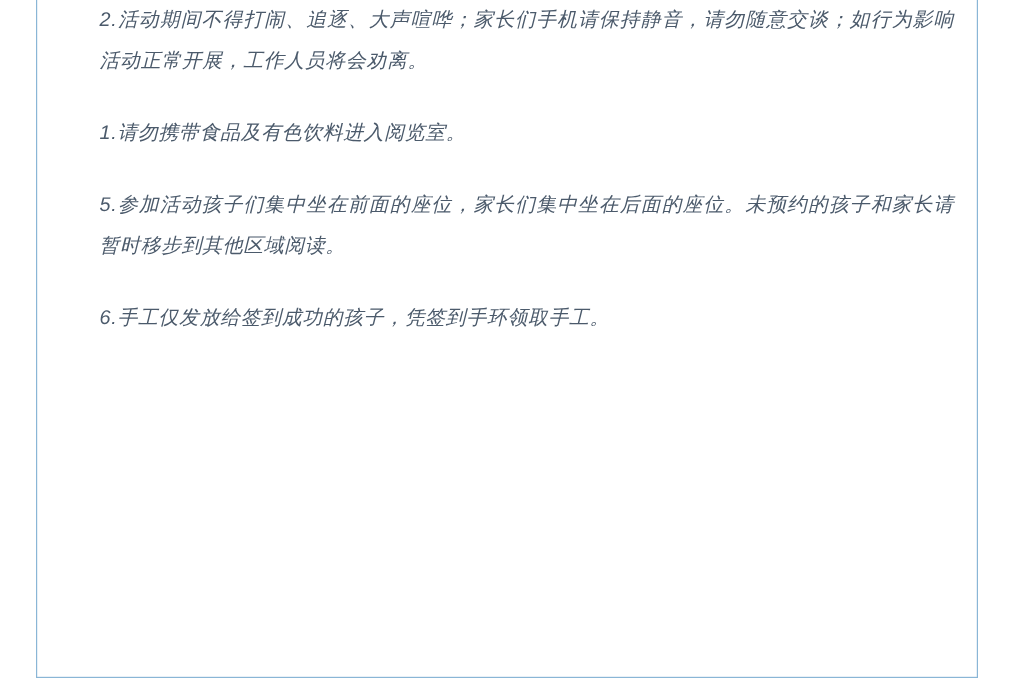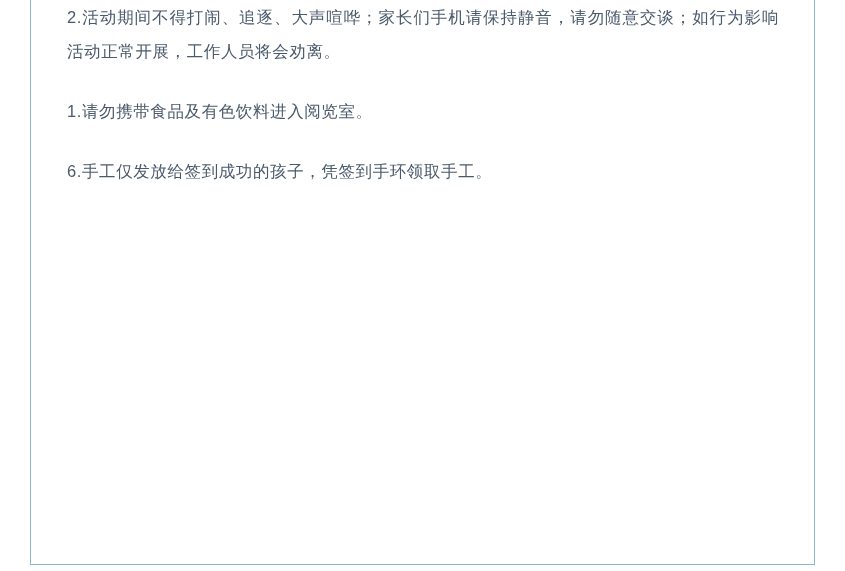--- a/index.html
+++ b/index.html
@@ -27,24 +27,25 @@
     top: -40px;
     width: 785px;
     height: 605px;
     box-sizing: border-box;
     border: 1px solid #8ab6d6;
     border-top: none;
     background: #ffffff;
   }
   .notice-body {
     position: absolute;
-    left: 36px;
+    left: 52px;
     top: 40px;
     width: 712px;
     box-sizing: border-box;
+    font-style: italic;
   }
   .para {
     color: #4b5a6b;
     font-size: 16.5px;
     line-height: 34px;
     letter-spacing: 0.6px;
     text-align: justify;
     text-justify: inter-ideograph;
     margin: 0 0 26px 0;
     font-family: "Liberation Sans", sans-serif;
@@ -54,16 +55,17 @@
   }
 </style>
 </head>
 <body>
 
 <div class="page">
   <div class="notice-card">
     <div class="notice-body">
       <p class="para">2.活动期间不得打闹、追逐、大声喧哗；家长们手机请保持静音，请勿随意交谈；如行为影响活动正常开展，工作人员将会劝离。</p>
       <p class="para">1.请勿携带食品及有色饮料进入阅览室。</p>
+      <p class="para">5.参加活动孩子们集中坐在前面的座位，家长们集中坐在后面的座位。未预约的孩子和家长请暂时移步到其他区域阅读。</p>
       <p class="para">6.手工仅发放给签到成功的孩子，凭签到手环领取手工。</p>
     </div>
   </div>
 </div>
 
 </body></html>

